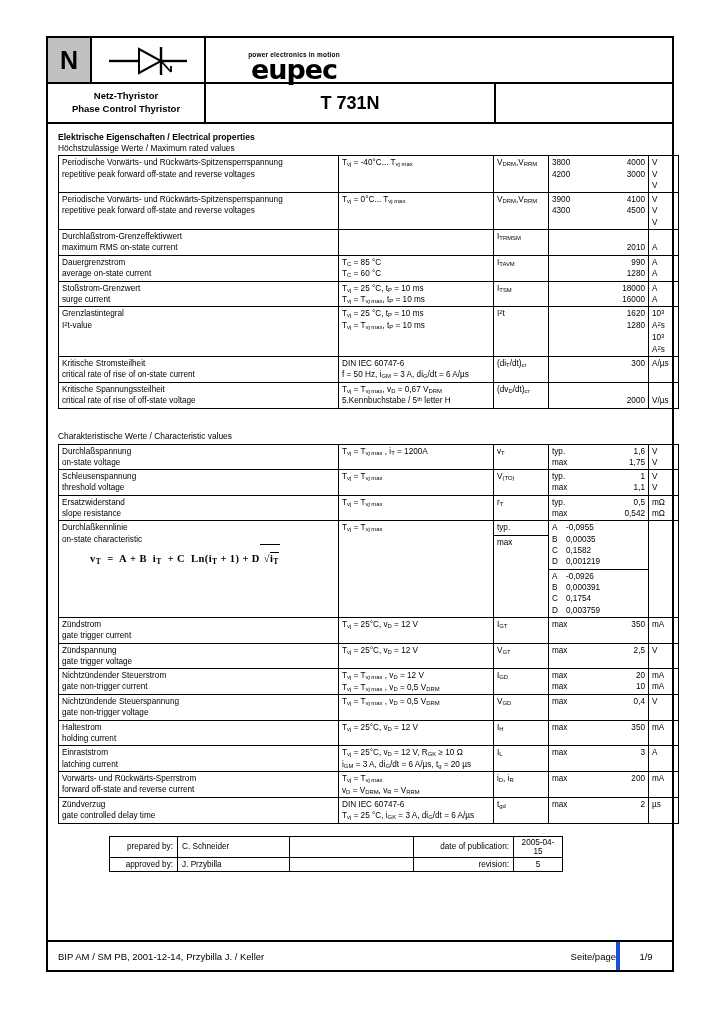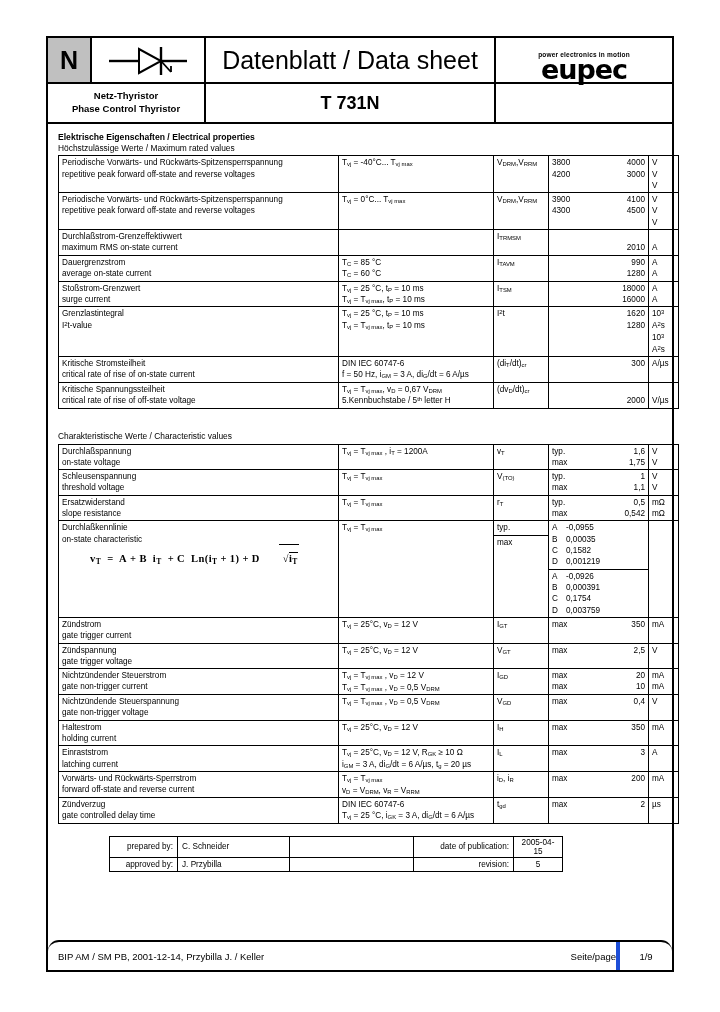--- a/index.html
+++ b/index.html
@@ -170,21 +170,21 @@
   .formula {
     margin: 7px 0 2px 28px;
     font-size: 10.5px;
     font-weight: bold;
     font-family: "Liberation Serif", serif;
     letter-spacing: 0.4px;
   }
   .sqrt-box {
     border-top: 1px solid #000;
     padding: 8px 1px 0 1px;
-    margin-left: 19px;
+    margin-left: 0;
   }
 
   
   .foot-wrap { padding: 12px 10px 0 10px; margin-left: 39px; }
   table.ft {
     border-collapse: collapse;
     table-layout: fixed;
     width: 453px;
     margin-left: 12px;
     border: 1.4px solid #000;
@@ -205,21 +205,20 @@
   .bottom-bar {
     position: absolute;
     left: 0;
     right: 0;
     bottom: 0;
     height: 30px;
     border-top: 2px solid #000;
     display: flex;
     align-items: center;
     box-sizing: border-box;
-    border-radius: 11px;
   }
   .bb-left {
     flex: 1;
     font-size: 9.5px;
     padding-left: 10px;
   }
   .bb-page-lbl {
     font-size: 9.5px;
   }
   .bb-page-num {
@@ -245,21 +244,20 @@
     <div class="hdr-sym">
       <svg width="86" height="32" viewBox="0 0 86 32">
         <line x1="4" y1="17" x2="34" y2="17" stroke="#000" stroke-width="2.4"></line>
         <line x1="56" y1="17" x2="82" y2="17" stroke="#000" stroke-width="2.4"></line>
         <polygon points="34,5 34,29 56,17" fill="none" stroke="#000" stroke-width="2"></polygon>
         <line x1="56" y1="3" x2="56" y2="31" stroke="#000" stroke-width="2.4"></line>
         <line x1="56" y1="17" x2="66" y2="28" stroke="#000" stroke-width="1.8"></line>
         <line x1="66" y1="28" x2="66" y2="22" stroke="#000" stroke-width="1.8"></line>
       </svg>
     </div>
-    <div class="hdr-title">Datenblatt / Data sheet</div>
     <div class="hdr-logo">
       <div class="logo-tag">power electronics in motion</div>
       <div class="logo-main">eupec</div>
     </div>
   </div>
 
   <div class="hdr2">
     <div class="hdr2-left">
       <span>Netz-Thyristor</span>
       <span>Phase Control Thyristor</span>

